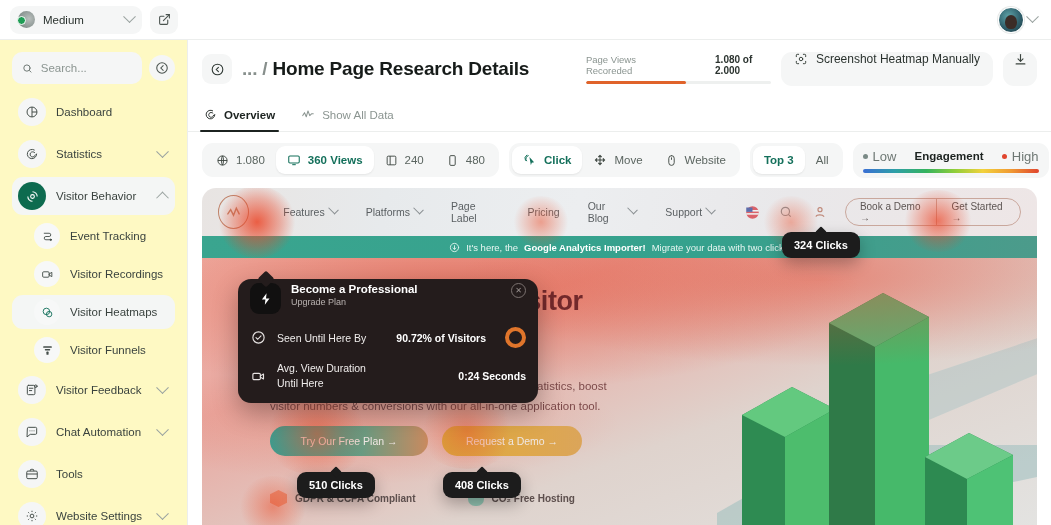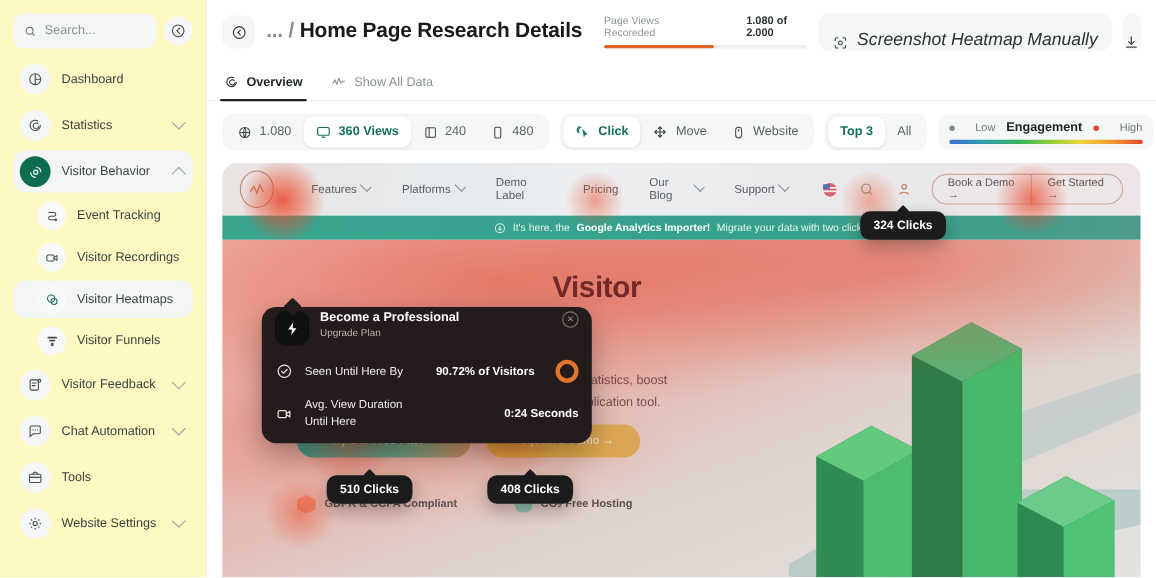--- a/index.html
+++ b/index.html
@@ -110,23 +110,23 @@
   .page-title { font-size: 19px; font-weight: 700; color: #161b19; letter-spacing: -0.2px; white-space: nowrap; }
   .page-title .crumb { color: #878f8c; font-weight: 700; }
   .hdr-spacer { flex: 1; }
   .pv-block { width: 185px; flex:0 0 185px; }
   .pv-row { display:flex; justify-content:space-between; align-items:baseline; margin-bottom:5px;gap:44px; }
   .pv-label { font-size: 9.5px; color: #8b9591; }
   .pv-value { font-size: 10px; color: #2b332f; font-weight: 600; }
   .pv-track { height: 3px; background: #eef0ef; border-radius: 2px; overflow:hidden; }
   .pv-fill { height: 100%; background: #e0632a; border-radius: 2px; }
   .pill-btn {
-    height: 34px; background: #f5f6f6; border-radius: 11px; display: flex; align-items: flex-end;
+    height: 34px; background: #f5f6f6; border-radius: 11px; display: flex; align-items: flex-start;
     gap: 8px; padding: 0 13px; border: none; cursor: pointer; font-family: inherit;
-    font-size: 16px; color: #2b332f; font-weight: 500; white-space: nowrap; font-style: italic;
+    font-size: 12px; color: #2b332f; font-weight: 500; white-space: nowrap;
   }
   .dl-btn { width: 34px; height: 34px; padding: 0; justify-content: center; }
 
   
   .tabs { height: 34px; flex:0 0 34px; display:flex; align-items:center; gap: 26px;
           padding: 0 16px; border-bottom: 1px solid #eceeed; position: relative; }
   .tab { display:flex; align-items:center; gap:7px; height:100%; font-size:11.5px; color:#8b9591;
          font-weight:500; cursor:pointer; position: relative; }
   .tab.active { color: #1c2320; font-weight: 600; }
   .tab.active::after {
@@ -142,21 +142,21 @@
   .seg-item {
     height: 28px; border-radius: 9px; display:flex; align-items:center; gap:7px;
     padding: 0 11px; font-size: 11.5px; color: #5b6560; font-weight: 500; cursor: pointer; white-space: nowrap;
   }
   .seg-item.on { background: #fff; color: #14705b; font-weight: 600; box-shadow: 0 1px 2px rgba(0,0,0,.07); }
   .legend {
     margin-left:auto; width: 196px; flex:0 0 196px; background:#f5f6f6; border-radius: 11px;
     padding: 6px 10px 5px 10px;
   }
   .legend-row { display:flex; align-items:center; justify-content:space-between; margin-bottom:5px; }
-  .legend-side { display:flex; align-items:center; gap:19px; font-size:10px; color:#6e7874; }
+  .legend-side { display:flex; align-items:center; gap:5px; font-size:13px; color:#6e7874; }
   .dot { width:5px; height:5px; border-radius:50%; display:inline-block; }
   .legend-title { font-size: 11.5px; color:#1c2320; font-weight:600; }
   .legend-bar {
     height: 4px; border-radius: 3px;
     background: linear-gradient(to right,#3b6fd4 0%,#2e9fa8 18%,#35b35e 36%,#8fce3a 52%,#f2d23c 68%,#f09a33 84%,#e0452e 100%);
   }
 
   
   .viewport { flex: 1; position: relative; margin: 0 14px 0 14px; border-radius: 14px 14px 0 0; overflow: hidden; }
   .hm-nav {
@@ -260,20 +260,39 @@
     content:""; position:absolute; top:-4px; left: 50%; margin-left:-4px; width:8px; height:8px;
     background:#1c1c1c; transform: rotate(45deg); border-radius:1px;
   }
   svg { display:block; }
 </style>
 </head>
 <body>
 
 <div class="app">
 
+  <div class="topbar">
+    <div class="site-select">
+      <span class="site-logo"></span>
+      <span class="site-name">Medium</span>
+      <span class="chev"></span>
+    </div>
+    <button class="icon-btn">
+      <svg width="13" height="13" viewBox="0 0 24 24" fill="none" stroke="#4a534f" stroke-width="2" stroke-linecap="round">
+        <path d="M18 13v6a2 2 0 0 1-2 2H5a2 2 0 0 1-2-2V8a2 2 0 0 1 2-2h6"></path>
+          <path d="M15 3h6v6"></path>
+          <path d="M10 14L21 3"></path>
+      </svg>
+    </button>
+    <div class="spacer"></div>
+    <div class="avatar-wrap">
+      <span class="avatar"></span>
+      <span class="chev"></span>
+    </div>
+  </div>
 
   <div class="body">
 
     <aside class="sidebar">
       <div class="search-row">
         <div class="search-box">
           <svg width="13" height="13" viewBox="0 0 24 24" fill="none" stroke="#6e7874" stroke-width="2.2" stroke-linecap="round">
             <circle cx="11" cy="11" r="7"></circle>
               <path d="M20 20l-3.5-3.5"></path>
           </svg>
@@ -561,21 +580,21 @@
           </span>
           <span class="hm-link">
               <span>Features</span>
               <span class="chev" style="width:6px;height:6px;border-color:#8a8f92"></span>
             </span>
           <span class="hm-link">
               <span>Platforms</span>
               <span class="chev" style="width:6px;height:6px;border-color:#8a8f92"></span>
             </span>
           <span class="hm-link">
-              <span>Demo Label</span>
+              <span>Page Label</span>
             </span>
           <span class="hm-link">
               <span>Pricing</span>
             </span>
           <span class="hm-link">
               <span>Our Blog</span>
               <span class="chev" style="width:6px;height:6px;border-color:#8a8f92"></span>
             </span>
           <span class="hm-link">
               <span>Support</span>

